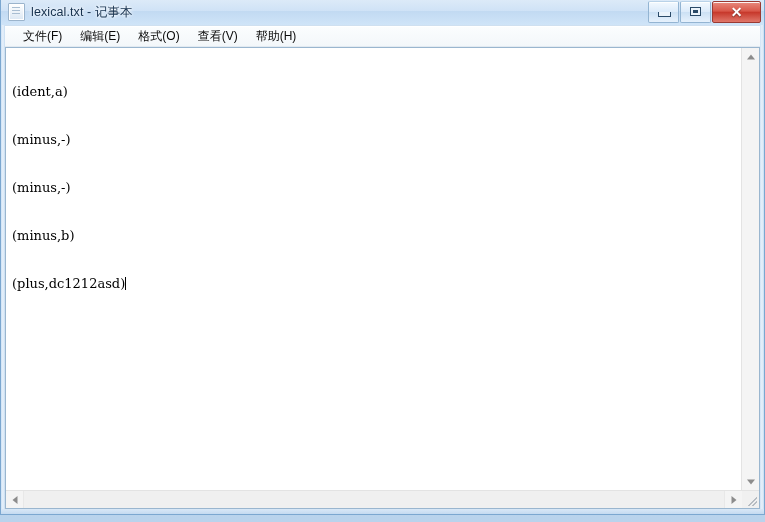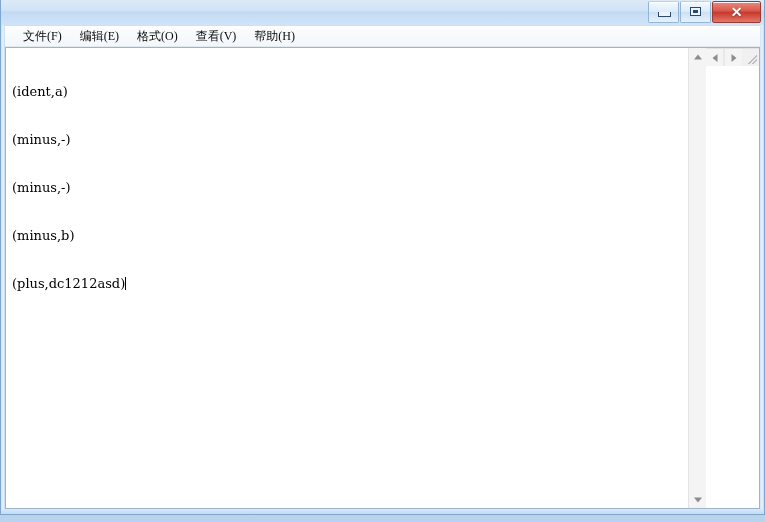--- a/index.html
+++ b/index.html
@@ -152,35 +152,35 @@
     padding-left: 9px;
     box-sizing: border-box;
     margin: 0 4px;
   }
   .menu-item {
     font-size: 12px;
     color: #0b0b0b;
     padding: 2px 9px 3px 9px;
     white-space: nowrap;
     cursor: default;
-    font-family: Liberation Serif, serif;
+    font-family: Liberation Sans, sans-serif;
   }
 
   
   .client {
     position: absolute;
     left: 4px;
     right: 4px;
     top: 47px;
     bottom: 5px;
     border: 1px solid #9ab6cf;
     background: #ffffff;
     box-sizing: border-box;
     display: flex;
-    flex-direction: row;
+    flex-direction: column;
   }
 
   .editor-row {
     flex: 1;
     display: flex;
     min-height: 0;
   }
 
   .textarea {
     flex: 1;
@@ -287,20 +287,24 @@
   <div class="smudge" style="left:133px; top:2px; width:33px; height:7px;"></div>
   <div class="smudge" style="left:176px; top:2px; width:13px; height:7px;"></div>
   <div class="smudge" style="left:212px; top:2px; width:42px; height:6px;"></div>
   <div class="smudge" style="left:300px; top:1px; width:30px; height:9px;"></div>
   <div class="smudge" style="left:408px; top:1px; width:58px; height:8px;"></div>
   <div class="smudge" style="left:560px; top:0px; width:25px; height:6px;"></div>
 
   <div id="window">
 
     <div class="titlebar">
+      <div class="title-left">
+        <div class="np-icon"></div>
+        <span class="title-text">lexical.txt - 记事本</span>
+      </div>
 
       <div class="winbtns">
         <div class="wbtn">
           <span class="glyph-min"></span>
         </div>
         <div class="wbtn">
           <span class="glyph-max"></span>
         </div>
         <div class="wbtn close">
           <span class="glyph-close">✕</span>

